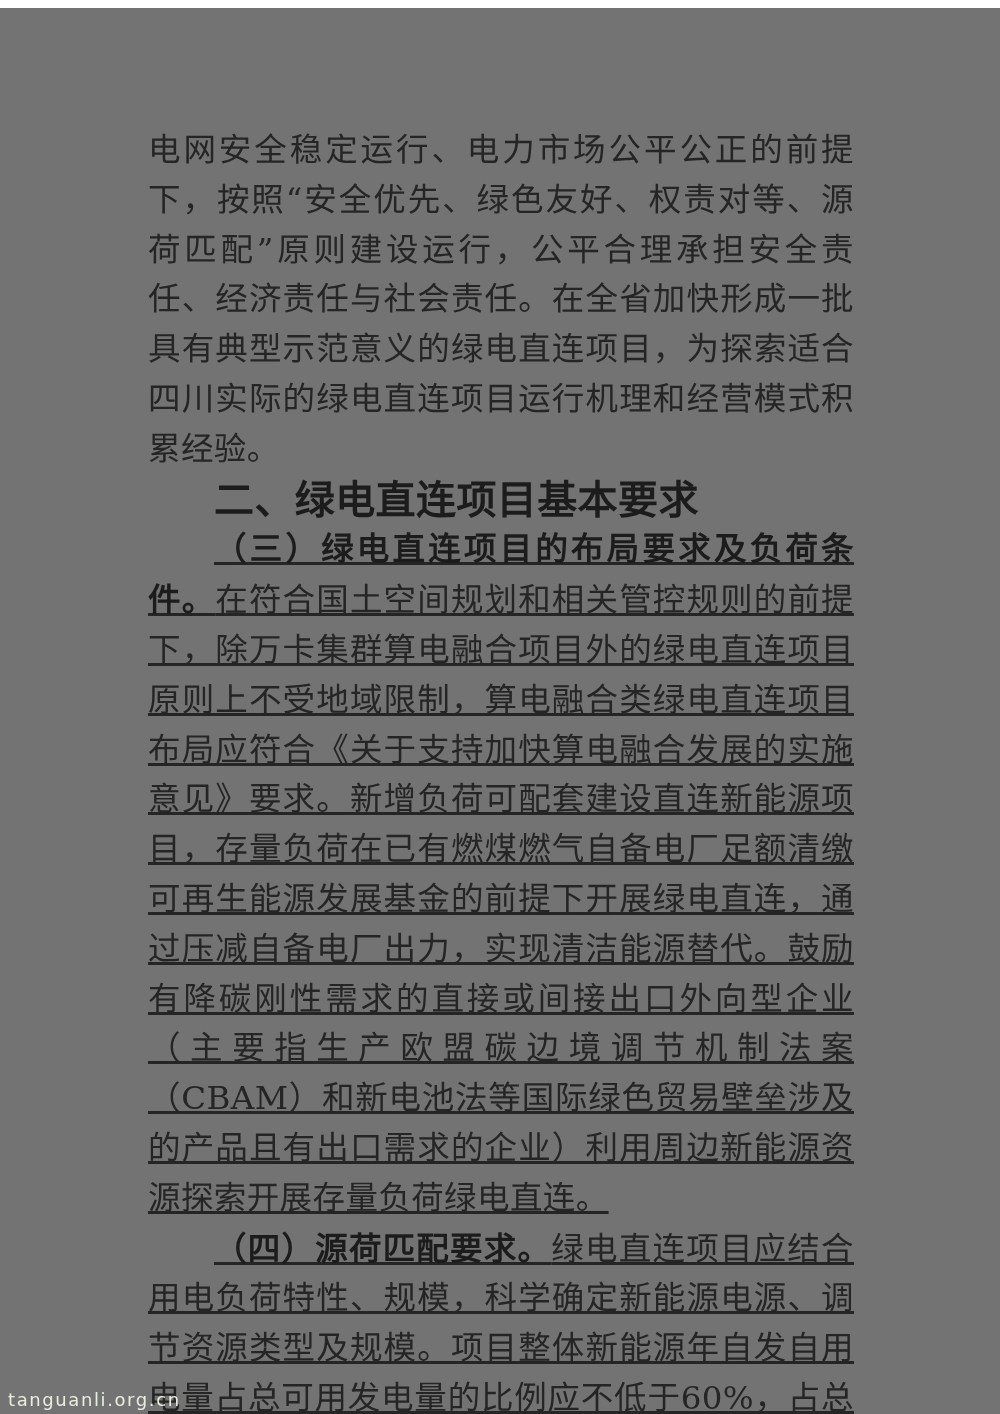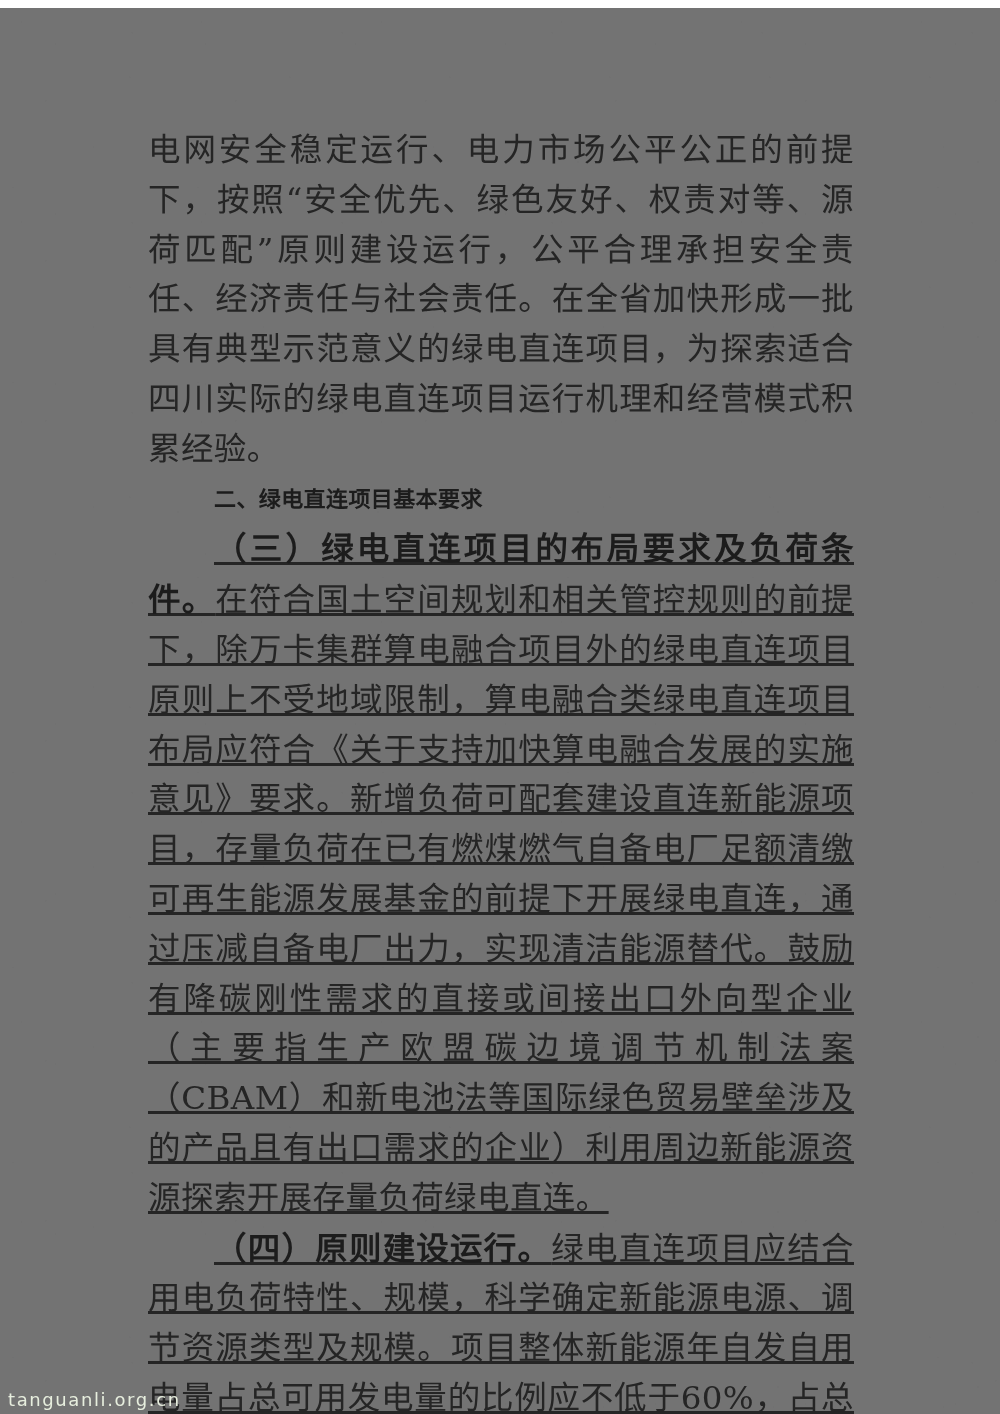--- a/index.html
+++ b/index.html
@@ -61,21 +61,21 @@
   }
 
   p.indent2 {
     text-indent: 66px;
     text-decoration: underline;
   }
 
   h2.heading {
     margin: 0;
     color: #1c1c1c;
-    font-size: 22px;
+    font-size: 40px;
     line-height: 49.8px;
     font-weight: bold;
     text-indent: 66px;
     letter-spacing: 0.4px;
   }
 
   .lead {
     font-weight: bold;
     color: #1c1c1c;
   }
@@ -103,20 +103,20 @@
 
     <p class="para">电网安全稳定运行、电力市场公平公正的前提下，按照“安全优先、绿色友好、权责对等、源荷匹配”原则建设运行，公平合理承担安全责任、经济责任与社会责任。在全省加快形成一批具有典型示范意义的绿电直连项目，为探索适合四川实际的绿电直连项目运行机理和经营模式积累经验。</p>
 
     <h2 class="heading">二、绿电直连项目基本要求</h2>
 
     <p class="para indent2">
       <span class="lead">（三）绿电直连项目的布局要求及负荷条件。</span><span>在符合国土空间规划和相关管控规则的前提下，除万卡集群算电融合项目外的绿电直连项目原则上不受地域限制，算电融合类绿电直连项目布局应符合《关于支持加快算电融合发展的实施意见》要求。新增负荷可配套建设直连新能源项目，存量负荷在已有燃煤燃气自备电厂足额清缴可再生能源发展基金的前提下开展绿电直连，通过压减自备电厂出力，实现清洁能源替代。鼓励有降碳刚性需求的直接或间接出口外向型企业（主要指生产欧盟碳边境调节机制法案（CBAM）和新电池法等国际绿色贸易壁垒涉及的产品且有出口需求的企业）利用周边新能源资源探索开展存量负荷绿电直连。</span>
     </p>
 
     <p class="para indent2">
-      <span class="lead">（四）原则建设运行。</span><span>绿电直连项目应结合用电负荷特性、规模，科学确定新能源电源、调节资源类型及规模。项目整体新能源年自发自用电量占总可用发电量的比例应不低于60%，占总用电量的比例应不低于30%，并不断提高自发自用比例，2030 年前不低于35%。我省电力现货市场未连续运行前，绿电直连项目不允许向公共电网反送电；电力现</span>
+      <span class="lead">（四）源荷匹配要求。</span><span>绿电直连项目应结合用电负荷特性、规模，科学确定新能源电源、调节资源类型及规模。项目整体新能源年自发自用电量占总可用发电量的比例应不低于60%，占总用电量的比例应不低于30%，并不断提高自发自用比例，2030 年前不低于35%。我省电力现货市场未连续运行前，绿电直连项目不允许向公共电网反送电；电力现</span>
     </p>
 
   </div>
 
   <div class="watermark">tanguanli.org.cn</div>
 
 </div>
 
 </body></html>

